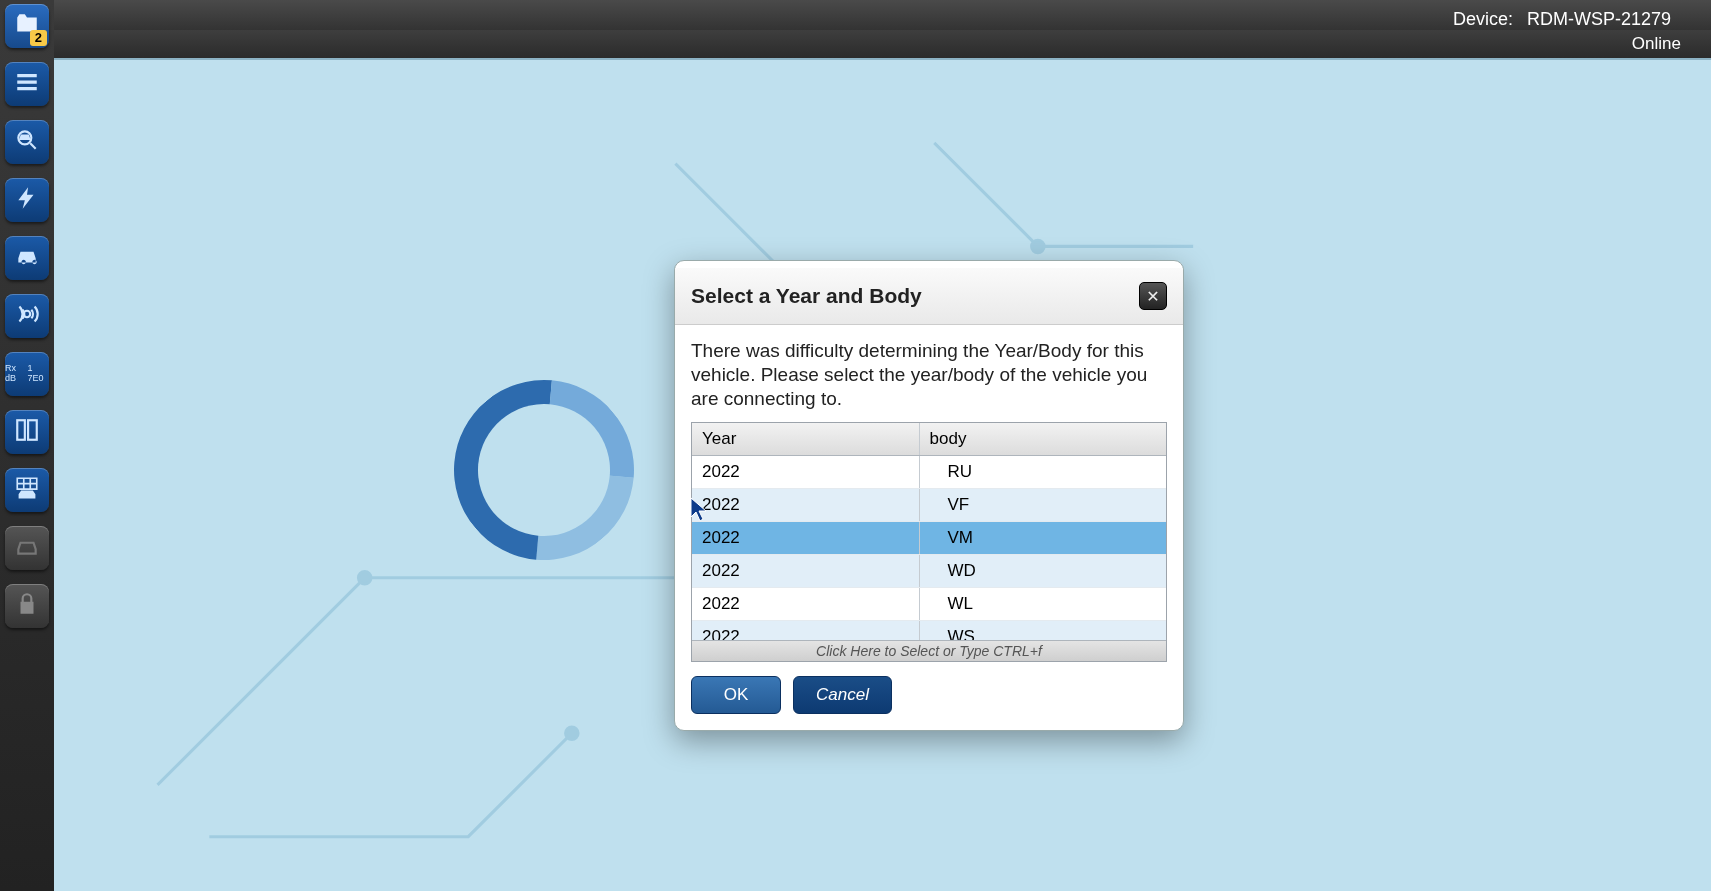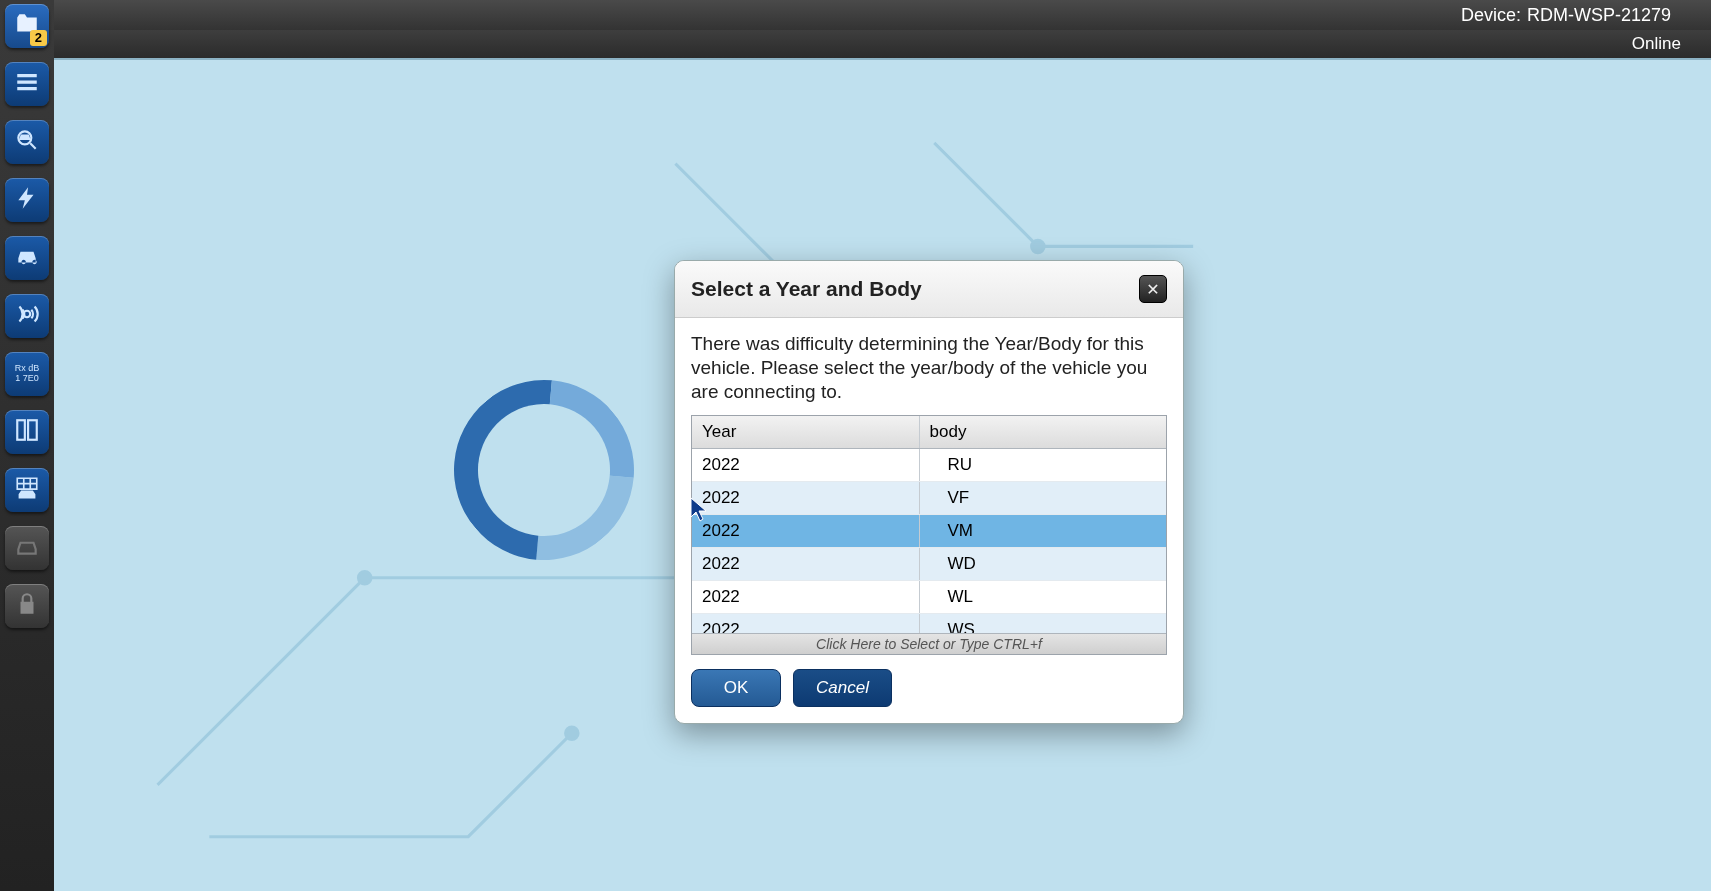--- a/index.html
+++ b/index.html
@@ -10,25 +10,25 @@
   }
 
   
   .topbar {
     position: absolute;
     top: 0; left: 0; right: 0;
     height: 30px;
     background: linear-gradient(#4a4a4a,#333);
     color: #fff;
     display: flex;
-    align-items: center;
+    align-items: flex-end;
     justify-content: flex-end;
     padding-right: 40px;
     font-size: 18px;
-    gap: 6px;
+    gap: 14px;
   }
   .statusbar {
     position: absolute;
     top: 30px; left: 0; right: 0;
     height: 28px;
     background: linear-gradient(#3e3e3e,#2b2b2b);
     color: #fff;
     display: flex;
     align-items: center;
     justify-content: flex-end;
@@ -68,21 +68,21 @@
     position: absolute;
     bottom: 2px; right: 2px;
     background: #f7c948;
     color: #000;
     font-weight: bold;
     font-size: 13px;
     border-radius: 3px;
     padding: 0 5px;
     line-height: 16px;
   }
-  .side-btn.txt { font-size: 9px; color:#cfe6ff; flex-direction:column; line-height:1.1; }
+  .side-btn.txt { font-size: 9px; color:#cfe6ff; flex-direction:row; line-height:1.1; }
 
   
   .workspace {
     position: absolute;
     top: 58px; left: 54px; right: 0; bottom: 0;
     background: #bfe0ee;
     border-top: 2px solid #8cb2c4;
     overflow: hidden;
   }
   .circuit {
@@ -114,20 +114,21 @@
     overflow: hidden;
     z-index: 10;
   }
   .dlg-title {
     background: linear-gradient(#fafafa,#e9e9e9);
     border-bottom: 1px solid #ccc;
     padding: 14px 16px;
     display: flex;
     align-items: center;
     justify-content: space-between;
+    margin-top: 7px;
   }
   .dlg-title h2 { font-size: 21px; font-weight: bold; color:#222; }
   .dlg-close {
     width: 28px; height: 28px;
     background: linear-gradient(#555,#222);
     border: 1px solid #000;
     border-radius: 5px;
     color: #eee;
     display:flex; align-items:center; justify-content:center;
     cursor:pointer;
@@ -192,21 +193,21 @@
   }
   .ftrbtn {
     min-width: 90px;
     padding: 8px 22px;
     border-radius: 6px;
     font-size: 17px;
     color: #fff;
     border: 1px solid #0b3060;
     cursor: pointer;
   }
-  .ok  { background: linear-gradient(#3a77b5,#245a94); border-radius: 8px; }
+  .ok  { background: linear-gradient(#3a77b5,#245a94); }
   .cancel { background: linear-gradient(#1a4d87,#0d3a72); font-style: italic; }
 
   
   .cursor {
     position: absolute;
     top: 497px; left: 690px;
     width: 0; height: 0;
     z-index: 20;
     pointer-events:none;
   }

